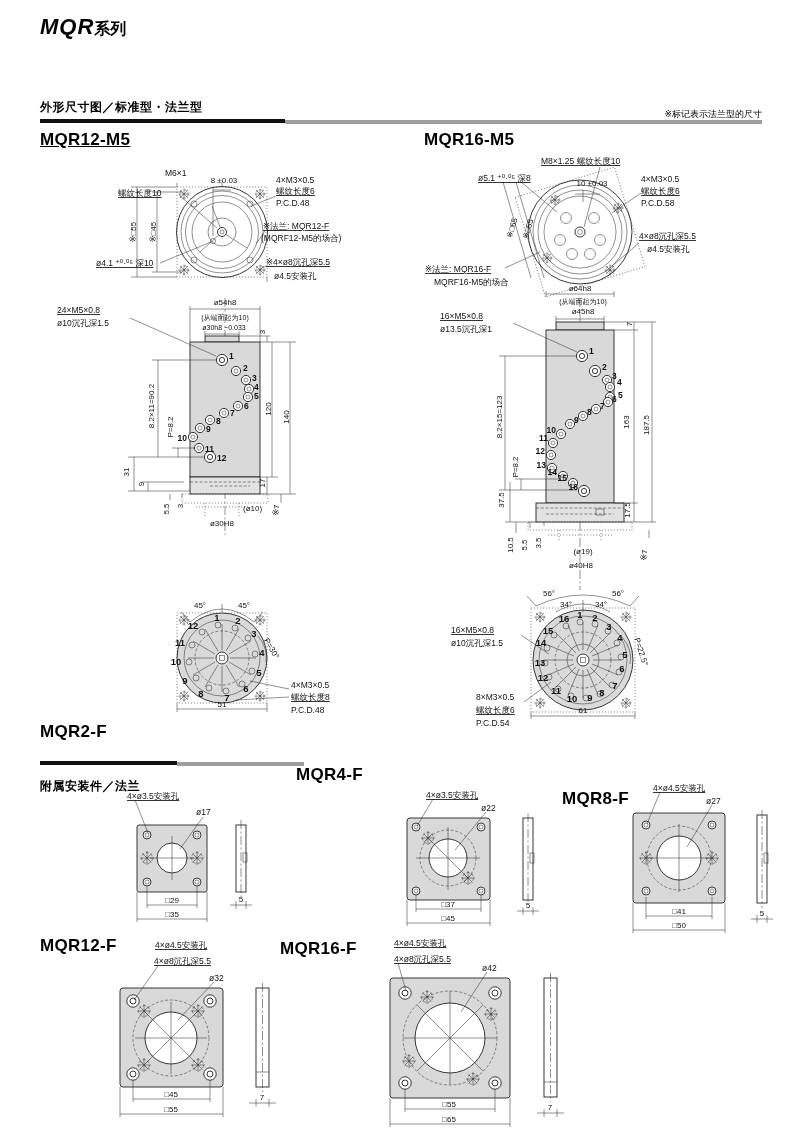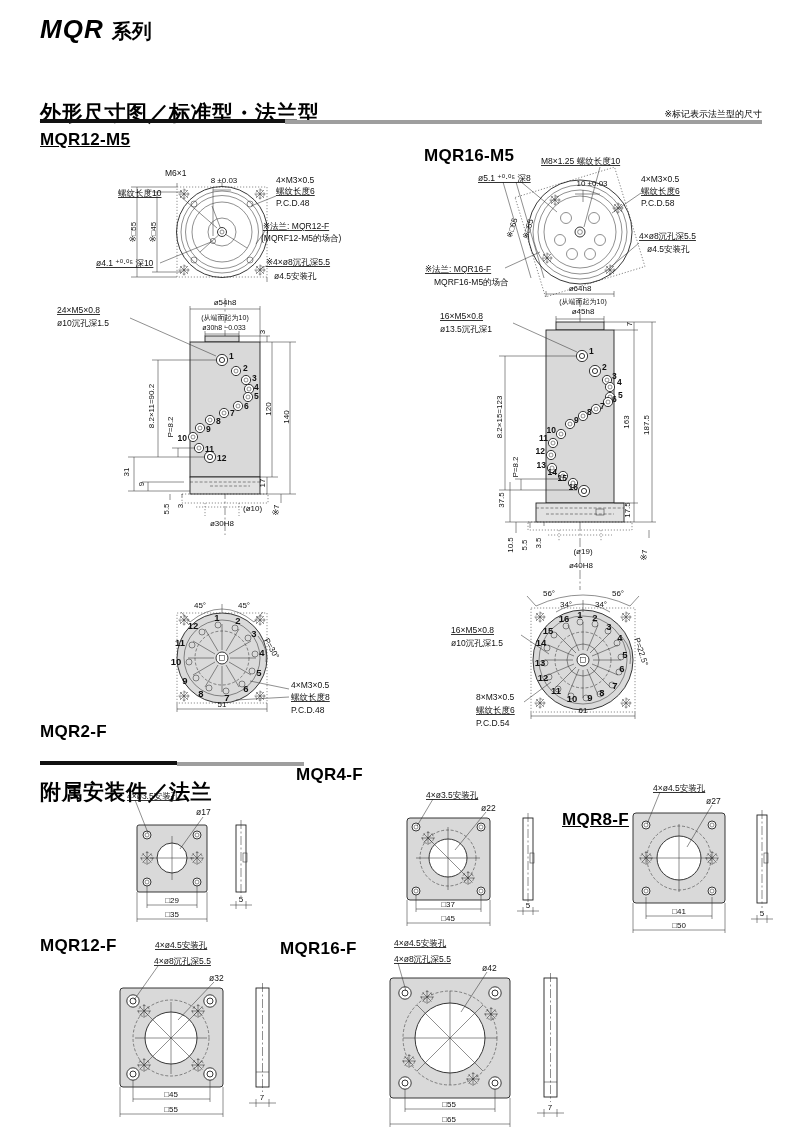--- a/index.html
+++ b/index.html
@@ -1,21 +1,21 @@
 <!DOCTYPE html>
 <html><head>
 <meta charset="utf-8">
 <style>
   html,body{margin:0;padding:0;background:#fff;}
   .page{position:relative;width:790px;height:1129px;background:#fff;overflow:hidden;
         font-family:"Liberation Sans","DejaVu Sans",sans-serif;color:#000;}
   .abs{position:absolute;}
-  .brand{font-style:italic;font-weight:bold;font-size:26px;letter-spacing:1px;}
-  .brand-suffix{font-size:20px;font-weight:bold;margin-left:8px;font-style:normal;}
-  .sec-title{font-size:21px;font-weight:bold;letter-spacing:.5px;text-align:center;}
+  .brand{font-style:italic;font-weight:bold;font-size:22px;letter-spacing:1px;}
+  .brand-suffix{font-size:16px;font-weight:bold;font-style:normal;}
+  .sec-title{font-size:12px;font-weight:bold;letter-spacing:.5px;text-align:center;}
   .sec-note{font-size:9px;text-align:right;}
   .bar-black{background:#111;height:3.5px;}
   .bar-gray{background:#9e9e9e;height:4px;}
   .model-h{font-size:17px;font-weight:bold;letter-spacing:.3px;}
   svg text{fill:#111;font-family:"Liberation Sans","DejaVu Sans",sans-serif;}
   .d{font-size:8px;}
   .d7{font-size:7px;}
   .cn{font-size:8.5px;}
   .pn{font-size:8.5px;font-weight:bold;}
   .pnb{font-size:9.5px;font-weight:bold;}
@@ -40,29 +40,29 @@
   <div class="abs" style="left:40px;top:14px;">
     <span class="brand">MQR</span><span class="brand-suffix">系列</span>
   </div>
 
   <div class="abs sec-title" style="left:40px;top:99px;">外形尺寸图／标准型・法兰型</div>
   <div class="abs sec-note" style="left:480px;top:108px;width:282px;">※标记表示法兰型的尺寸</div>
   <div class="abs bar-black" style="left:40px;top:119px;width:245px;"></div>
   <div class="abs bar-gray" style="left:285px;top:119.5px;width:477px;"></div>
 
   <div class="abs model-h" style="left:40px;top:130px;text-decoration:underline;">MQR12-M5</div>
-  <div class="abs model-h" style="left:424px;top:146px;">MQR16-M5</div>
+  <div class="abs model-h" style="left:424px;top:130px;">MQR16-M5</div>
 
   <div class="abs sec-title" style="left:40px;top:742px;margin-top:36px;">附属安装件／法兰</div>
   <div class="abs bar-black" style="left:40px;top:761px;width:137px;"></div>
   <div class="abs bar-gray" style="left:177px;top:761.5px;width:127px;"></div>
 
   <div class="abs model-h" style="left:40px;top:722px;">MQR2-F</div>
   <div class="abs model-h" style="left:296px;top:765px;">MQR4-F</div>
-  <div class="abs model-h" style="left:562px;top:810px;text-decoration:underline;">MQR8-F</div>
+  <div class="abs model-h" style="left:562px;top:789px;">MQR8-F</div>
   <div class="abs model-h" style="left:40px;top:936px;text-align:right;">MQR12-F</div>
   <div class="abs model-h" style="left:280px;top:939px;">MQR16-F</div>
 
   <svg class="abs" style="left:0;top:0;" width="790" height="1129" viewBox="0 0 790 1129">
     <defs>
       <g id="port">
           <circle r="4.6" class="wh"></circle>
           <circle r="2" class="lt"></circle>
         </g>
       <g id="portb">

